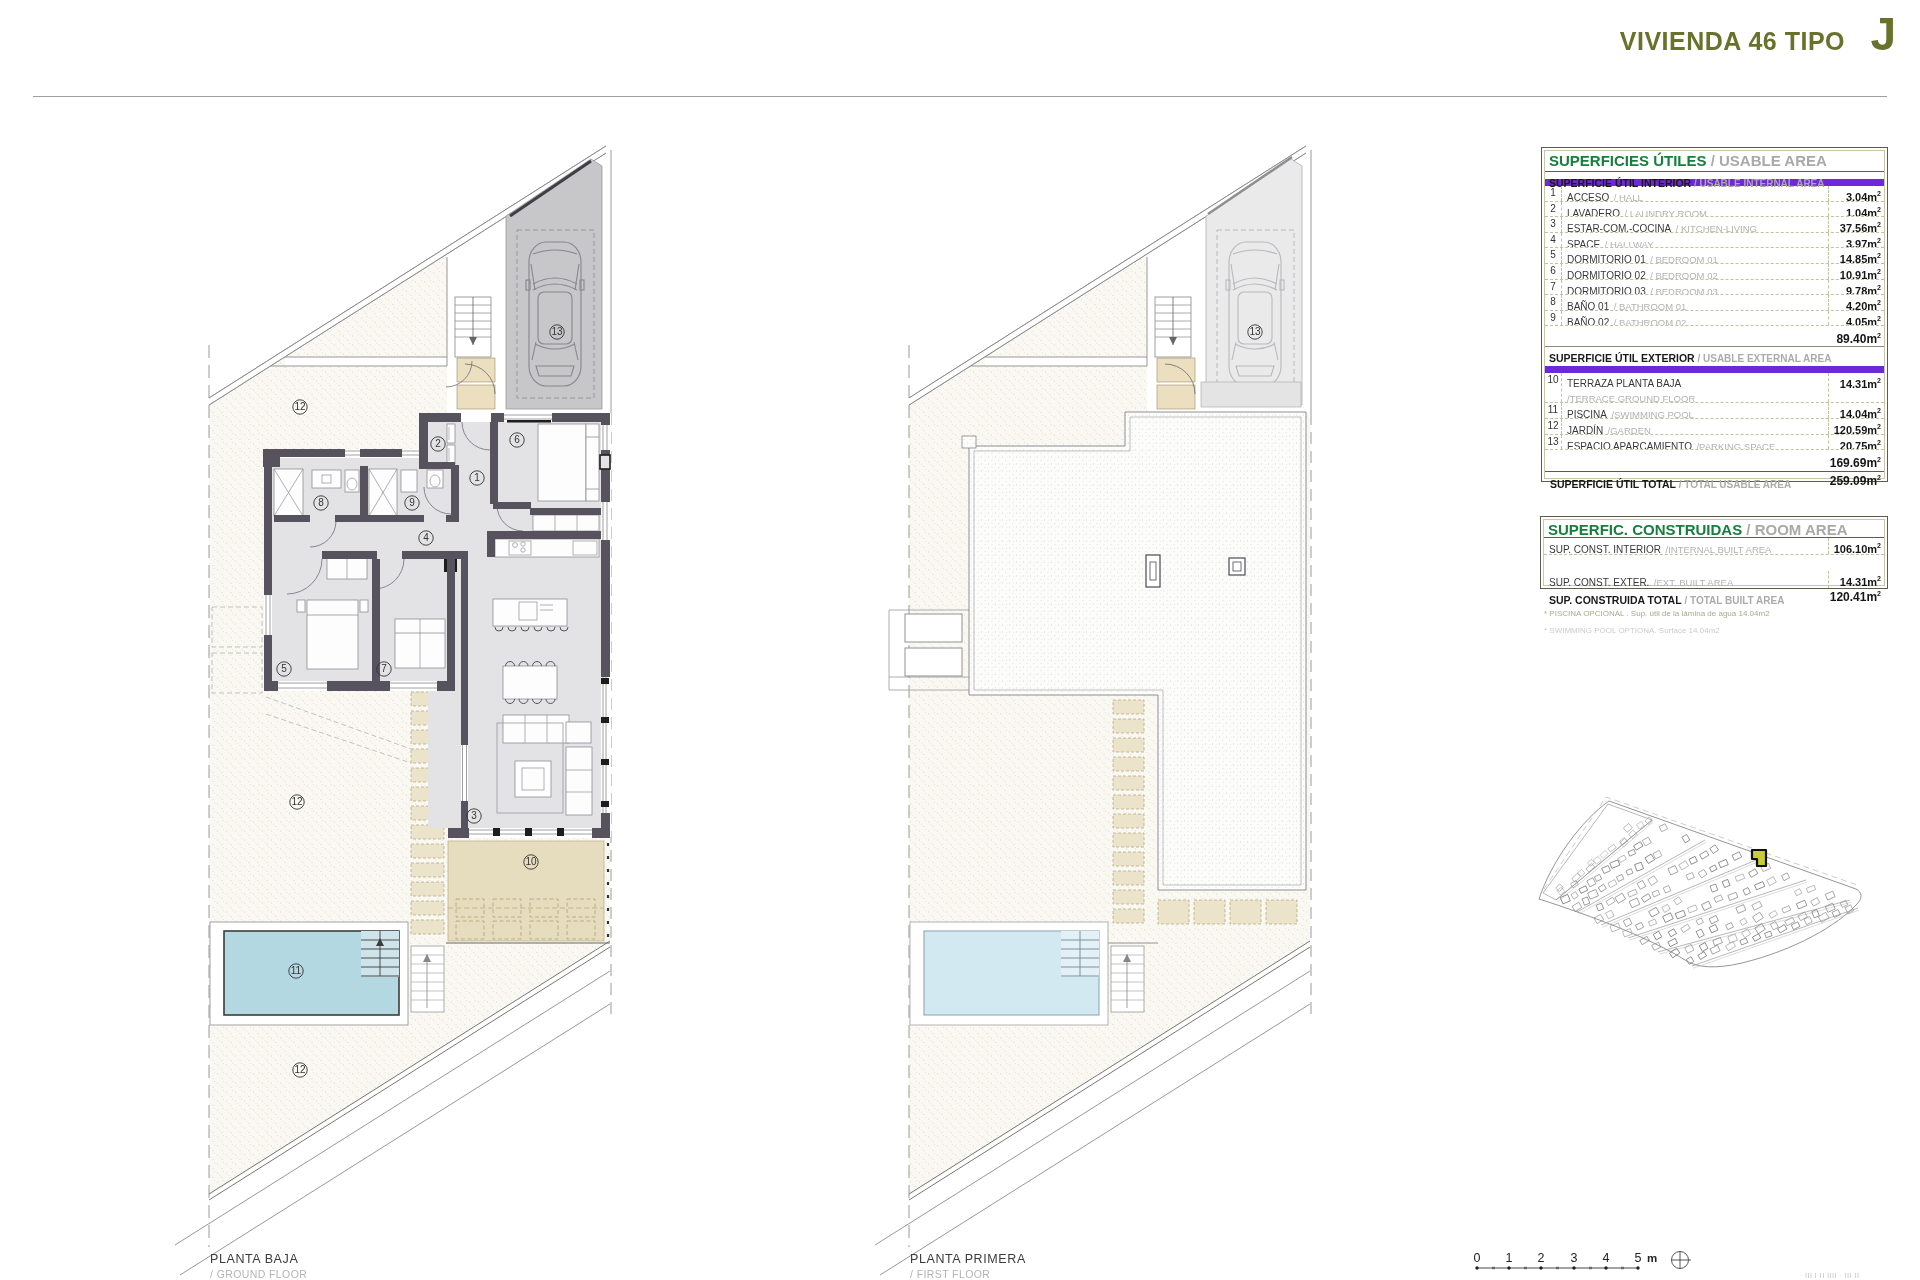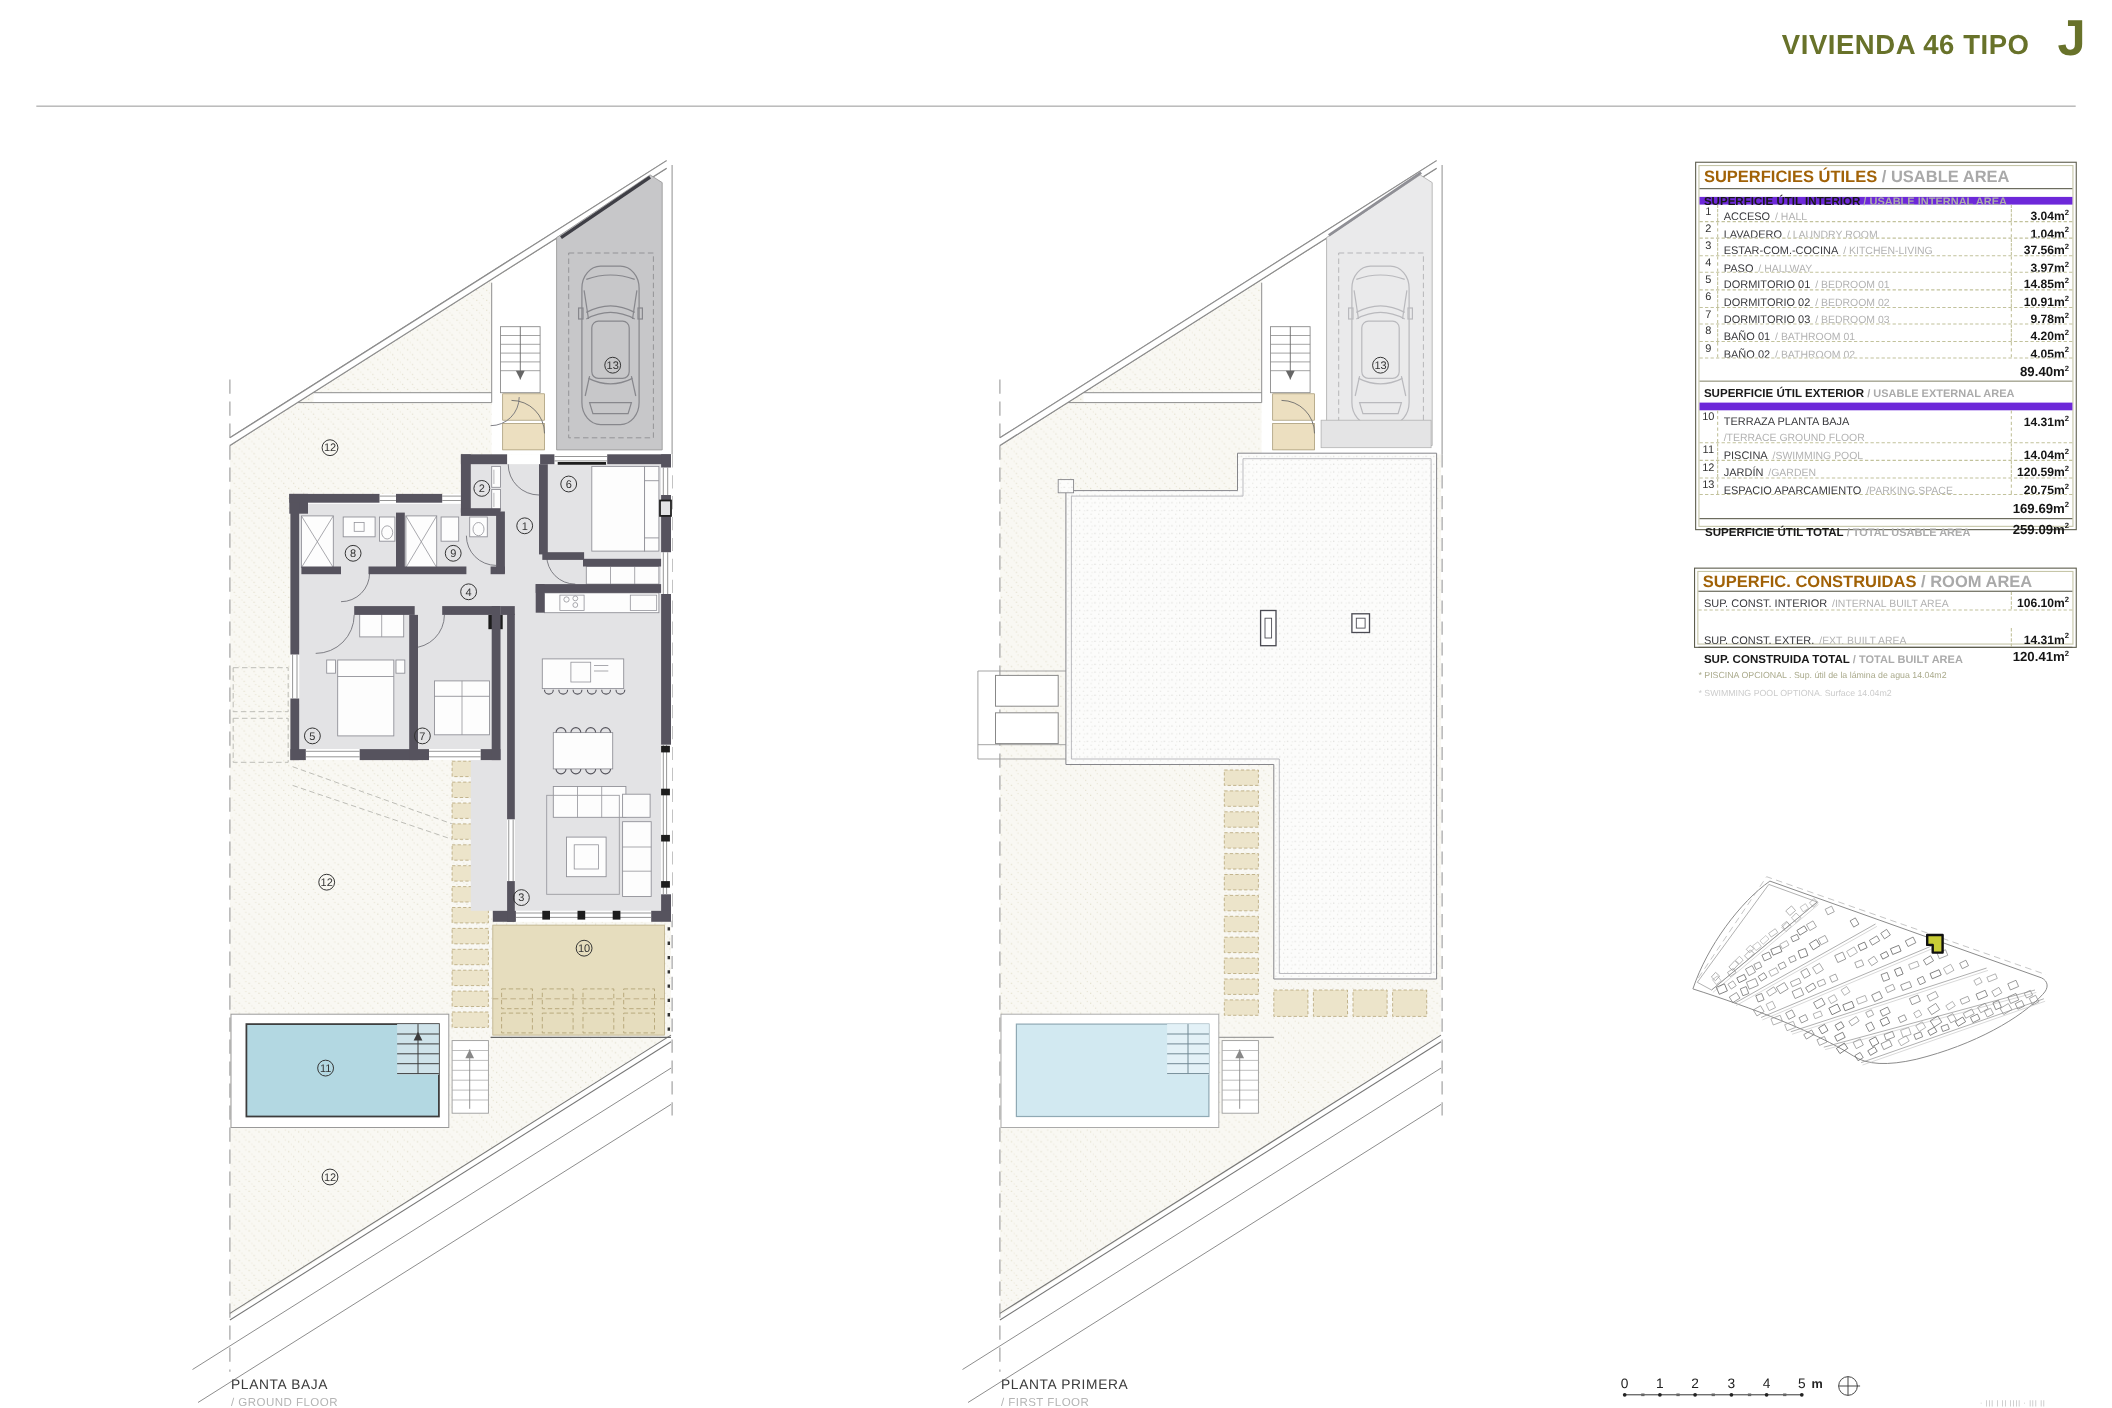--- a/index.html
+++ b/index.html
@@ -6,21 +6,21 @@
    font-family:"Liberation Sans", sans-serif;}
  svg{position:absolute;left:0;top:0;}
  .title{position:absolute;top:27px;right:75px;color:#68722a;font-weight:bold;
    font-size:25px;letter-spacing:0.5px;text-align:right;}
  .bigJ{position:absolute;top:7px;right:24px;color:#68722a;font-weight:bold;font-size:46px;}
  .rule{position:absolute;left:33px;top:96px;width:1854px;height:1px;background:#a0a0a0;}
  .tbl,.tbl *{box-sizing:border-box;}
  .tbl{position:absolute;border:1.3px solid #5d5d4d;background:#fff;}
  .inner{position:absolute;left:2px;top:2px;right:2px;bottom:2px;border:1px solid #c6c6a8;}
  .h1{height:21px;border-bottom:1.2px solid #5d5d4d;padding:1px 4px 0 4px;white-space:nowrap;}
- .h1 .b{font-size:15px;font-weight:bold;color:#a16207;}
+ .h1 .b{font-size:15px;font-weight:bold;color:#15803d;}
  .h1 .gr{font-size:15px;font-weight:bold;color:#a9a9a9;}
  .h1b{height:18px;}
  .h2{height:14px;padding:1px 4px 0 4px;border-bottom:7px solid #6d28d9;white-space:nowrap;}
  .h2b{border-top:1px solid #8c8c74;margin-top:-1px;height:27px;}
  .b2{font-size:10.5px;font-weight:bold;color:#191919;}
  .gr2{font-size:10px;font-weight:bold;color:#ababab;}
  .r{position:relative;height:15.6px;display:flex;border-bottom:1px dashed #c2c29c;white-space:nowrap;overflow:hidden;}
  .r10{height:30.5px;}
  .r10 .nm{line-height:13px;padding-top:2px;}
  .c{overflow:visible;}
@@ -760,21 +760,21 @@
           <div class="c nm"><span class="es">LAVADERO</span> <span class="en">/ LAUNDRY ROOM</span></div>
           <div class="c v"><span class="val ">1.04m<sup>2</sup></span></div>
         </div>
         <div class="r">
           <div class="c n">3</div>
           <div class="c nm"><span class="es">ESTAR-COM.-COCINA</span> <span class="en">/ KITCHEN-LIVING</span></div>
           <div class="c v"><span class="val ">37.56m<sup>2</sup></span></div>
         </div>
         <div class="r">
           <div class="c n">4</div>
-          <div class="c nm"><span class="es">PASO</span> <span class="en">/ HALLWAY</span></div>
+          <div class="c nm"><span class="es">SPACE</span> <span class="en">/ HALLWAY</span></div>
           <div class="c v"><span class="val ">3.97m<sup>2</sup></span></div>
         </div>
         <div class="r">
           <div class="c n">5</div>
           <div class="c nm"><span class="es">DORMITORIO 01</span> <span class="en">/ BEDROOM 01</span></div>
           <div class="c v"><span class="val ">14.85m<sup>2</sup></span></div>
         </div>
         <div class="r">
           <div class="c n">6</div>
           <div class="c nm"><span class="es">DORMITORIO 02</span> <span class="en">/ BEDROOM 02</span></div>

